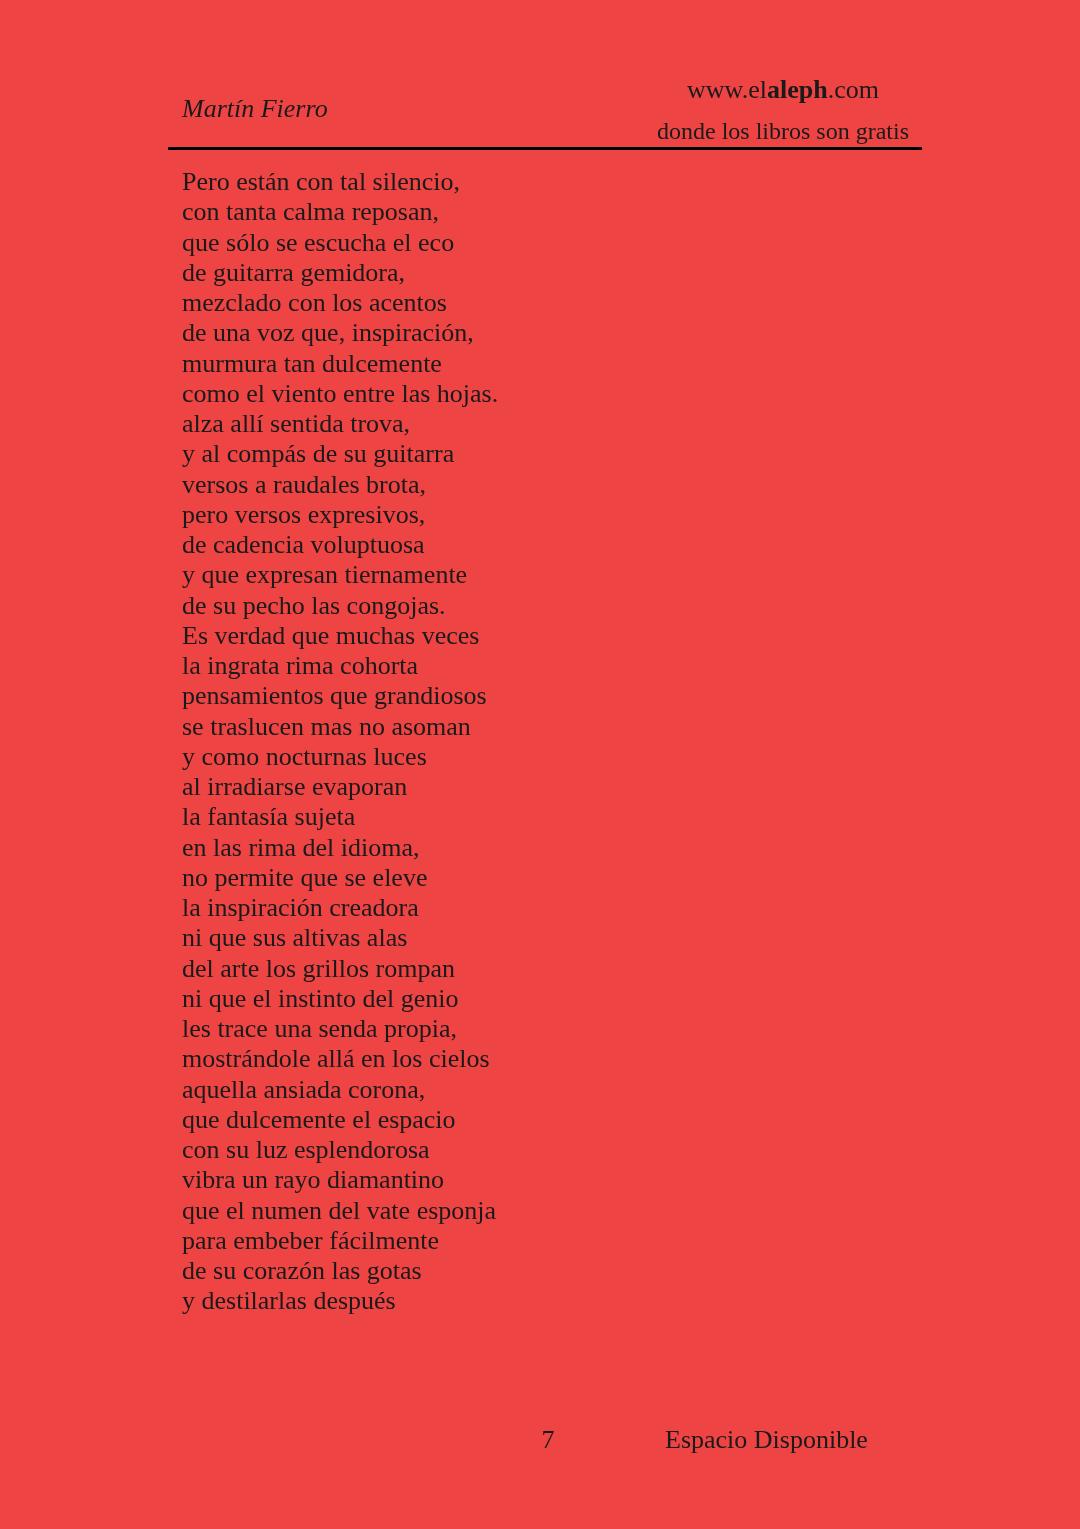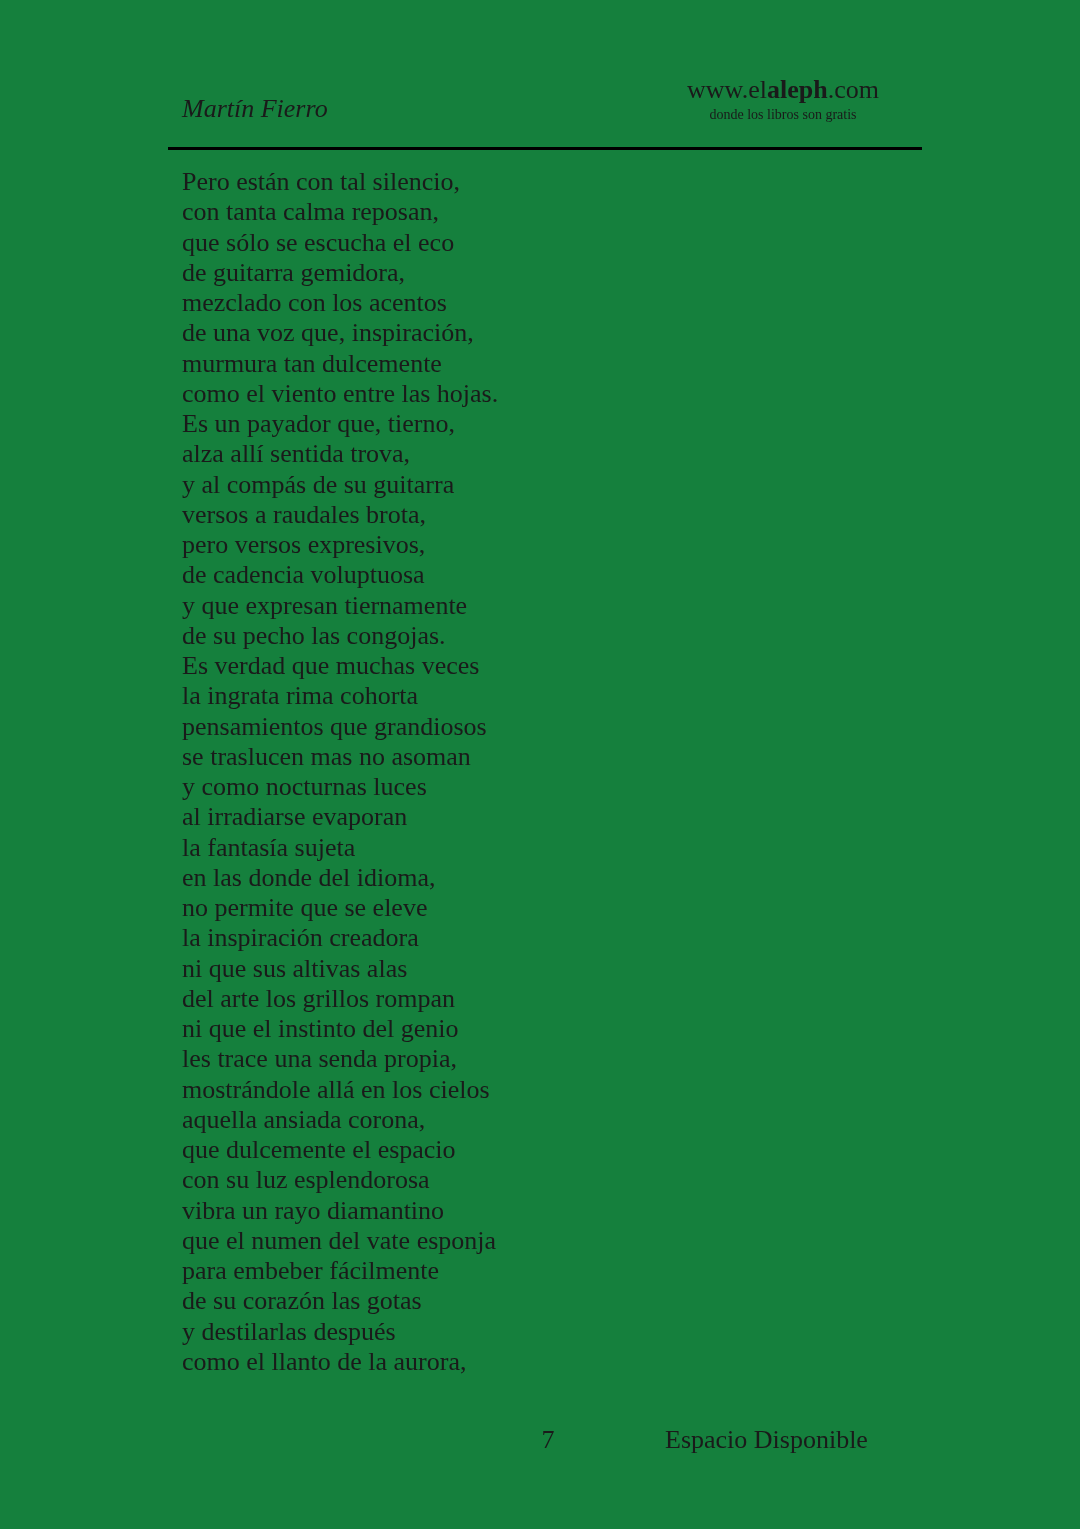--- a/index.html
+++ b/index.html
@@ -4,44 +4,44 @@
 <style>
   html, body {
     margin: 0;
     padding: 0;
     background: #ffffff;
   }
   .page {
     position: relative;
     width: 1080px;
     height: 1529px;
-    background: #15803d;
+    background: #ef4444;
     font-family: "Liberation Serif", serif;
     color: #1a1a1a;
     overflow: hidden;
   }
   .header-right {
     position: absolute;
     top: 74px;
     left: 583px;
     width: 400px;
     text-align: center;
   }
   .site-url {
     font-size: 26px;
     line-height: 1.2;
     white-space: nowrap;
   }
   .site-url .bold {
     font-weight: bold;
   }
   .tagline {
-    font-size: 14px;
+    font-size: 24px;
     line-height: 1.2;
-    margin-top: 2px;
+    margin-top: 12px;
     white-space: nowrap;
   }
   .book-title {
     position: absolute;
     top: 94px;
     left: 182px;
     font-size: 26px;
     font-style: italic;
     white-space: nowrap;
   }
@@ -95,50 +95,48 @@
 
   <div class="poem">
     <div class="line">Pero están con tal silencio,</div>
     <div class="line">con tanta calma reposan,</div>
     <div class="line">que sólo se escucha el eco</div>
     <div class="line">de guitarra gemidora,</div>
     <div class="line">mezclado con los acentos</div>
     <div class="line">de una voz que, inspiración,</div>
     <div class="line">murmura tan dulcemente</div>
     <div class="line">como el viento entre las hojas.</div>
-    <div class="line">Es un payador que, tierno,</div>
     <div class="line">alza allí sentida trova,</div>
     <div class="line">y al compás de su guitarra</div>
     <div class="line">versos a raudales brota,</div>
     <div class="line">pero versos expresivos,</div>
     <div class="line">de cadencia voluptuosa</div>
     <div class="line">y que expresan tiernamente</div>
     <div class="line">de su pecho las congojas.</div>
     <div class="line">Es verdad que muchas veces</div>
     <div class="line">la ingrata rima cohorta</div>
     <div class="line">pensamientos que grandiosos</div>
     <div class="line">se traslucen mas no asoman</div>
     <div class="line">y como nocturnas luces</div>
     <div class="line">al irradiarse evaporan</div>
     <div class="line">la fantasía sujeta</div>
-    <div class="line">en las donde del idioma,</div>
+    <div class="line">en las rima del idioma,</div>
     <div class="line">no permite que se eleve</div>
     <div class="line">la inspiración creadora</div>
     <div class="line">ni que sus altivas alas</div>
     <div class="line">del arte los grillos rompan</div>
     <div class="line">ni que el instinto del genio</div>
     <div class="line">les trace una senda propia,</div>
     <div class="line">mostrándole allá en los cielos</div>
     <div class="line">aquella ansiada corona,</div>
     <div class="line">que dulcemente el espacio</div>
     <div class="line">con su luz esplendorosa</div>
     <div class="line">vibra un rayo diamantino</div>
     <div class="line">que el numen del vate esponja</div>
     <div class="line">para embeber fácilmente</div>
     <div class="line">de su corazón las gotas</div>
     <div class="line">y destilarlas después</div>
-    <div class="line">como el llanto de la aurora,</div>
   </div>
 
   <div class="footer-page-number">7</div>
   <div class="footer-note">Espacio Disponible</div>
 
 </div>
 
 </body></html>

